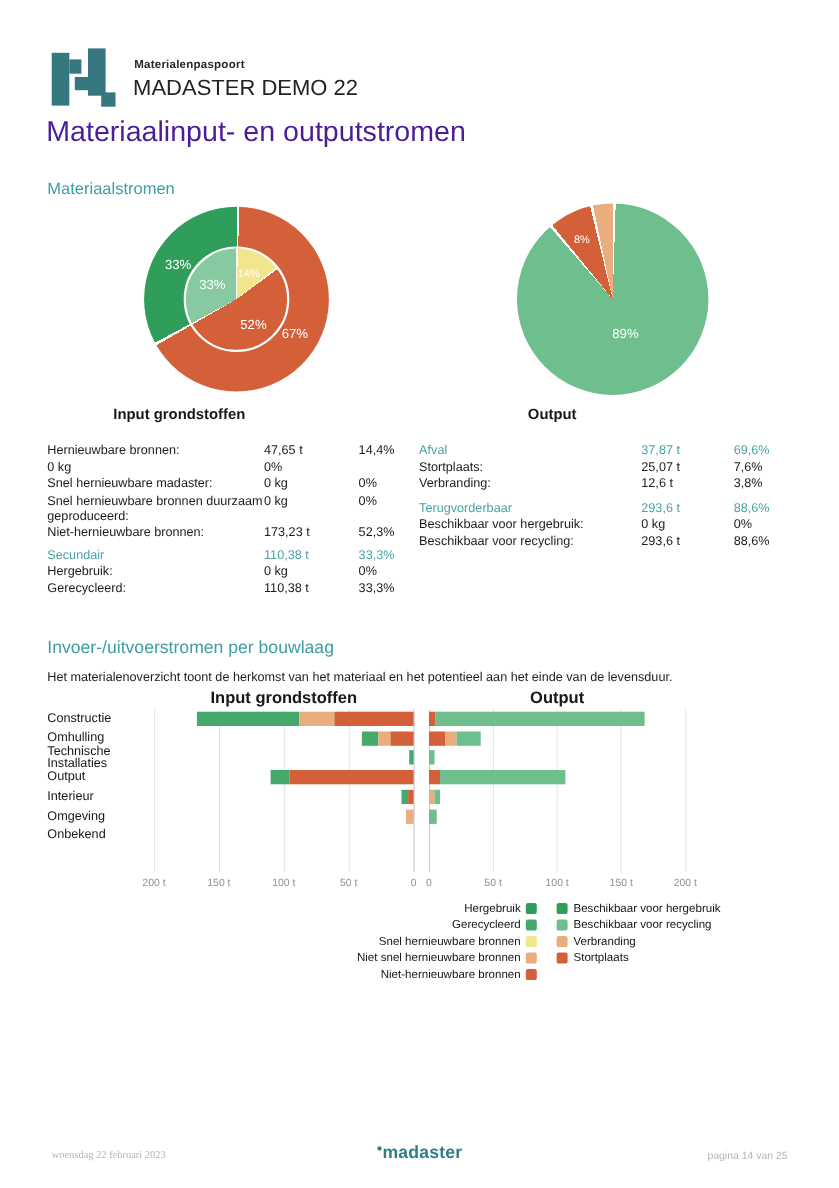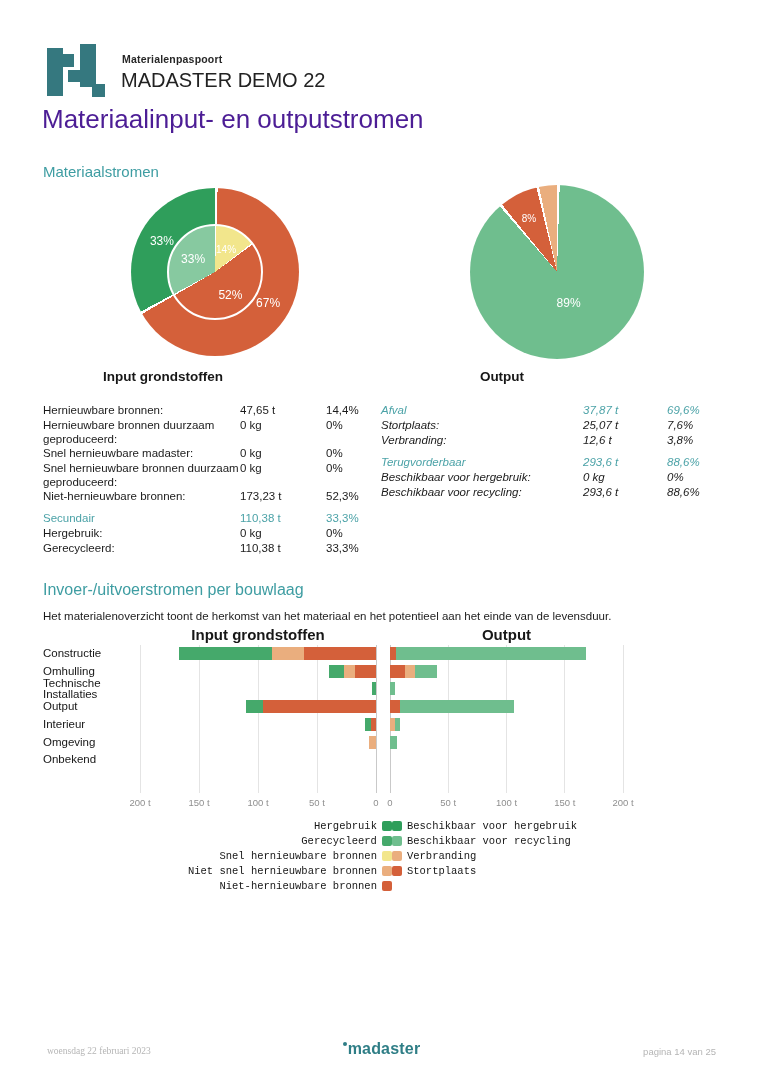--- a/index.html
+++ b/index.html
@@ -32,21 +32,21 @@
   .pie-title{position:absolute;font-size:13.5px;font-weight:700;color:#171717;text-align:center;}
   .pie-title-input{left:103px;top:369px;width:120px;}
   .pie-title-output{left:462px;top:369px;width:80px;}
 
   
   .tbl{position:absolute;top:403px;font-size:11.5px;line-height:14px;}
   .tbl-left{left:43px;width:335px;}
   .tbl-right{left:381px;width:335px;}
   .t-row{display:grid;align-items:start;min-height:15.2px;}
   .tbl-left .t-row{grid-template-columns:197px 86px 1fr;}
-  .tbl-right .t-row{grid-template-columns:202px 84px 1fr;font-style:italic;}
+  .tbl-right .t-row{grid-template-columns:202px 84px 1fr;}
   .t-head{color:#4ba2a7;margin-top:6px;}
   .t-head.first{margin-top:0;}
 
   
   .chart-col-hdr{position:absolute;top:626px;font-size:15px;font-weight:700;color:#171717;text-align:center;}
   .hdr-input{left:140px;width:236px;}
   .hdr-output{left:390px;width:233px;}
   .cat-label{position:absolute;left:43px;width:96px;height:17.7px;display:flex;align-items:center;
     font-size:11.5px;line-height:11.5px;color:#161616;}
   .plot{position:absolute;top:645px;height:148px;}
@@ -54,21 +54,21 @@
   #plot-right{left:390px;width:233px;}
   .gridline{position:absolute;top:0;bottom:0;width:1px;background:#e4e4e4;}
   .gridline.axis{background:#c9c9c9;}
   .bar-row{position:absolute;height:13px;width:100%;display:flex;}
   .bar-row.rev{flex-direction:row-reverse;}
   .bar-seg{height:100%;}
   .ticks{position:absolute;top:797px;height:12px;font-size:9.5px;color:#8f8f8f;}
   .ticks span{position:absolute;transform:translateX(-50%);white-space:nowrap;}
 
   
-  .legend{position:absolute;left:110px;top:820px;width:545px;display:flex;justify-content:center;font-family:Liberation Mono, monospace;}
+  .legend{position:absolute;left:110px;top:820px;width:545px;display:flex;justify-content:flex-end;gap:18px;}
   .leg-col{display:flex;flex-direction:column;gap:3.5px;}
   .leg-row{display:flex;align-items:center;gap:5px;height:11.5px;font-size:10.5px;color:#161616;}
   .leg-col.right-col .leg-row{justify-content:flex-start;}
   .leg-col.left-col .leg-row{justify-content:flex-end;}
   .swatch{width:10px;height:10px;border-radius:2px;flex:0 0 auto;}
 
   
   .footer-date{position:absolute;left:47px;top:1046px;font-size:9.5px;color:#b5b5b5;font-family:Liberation Serif, serif;}
   .footer-page{position:absolute;right:47px;top:1046px;font-size:9.5px;color:#b5b5b5;}
   .footer-brand{position:absolute;left:0;right:0;top:1040px;text-align:center;
@@ -110,21 +110,20 @@
   <div class="pie-title pie-title-input">Input grondstoffen</div>
   <div class="pie-title pie-title-output">Output</div>
 
   <div class="tbl tbl-left" id="tbl-left">
       <div class="t-row">
         <span>Hernieuwbare bronnen:</span>
         <span>47,65 t</span>
         <span>14,4%</span>
       </div>
       <div class="t-row">
-        <span>Hernieuwbare bronnen duurzaam geproduceerd:</span>
         <span>0 kg</span>
         <span>0%</span>
       </div>
       <div class="t-row">
         <span>Snel hernieuwbare madaster:</span>
         <span>0 kg</span>
         <span>0%</span>
       </div>
       <div class="t-row">
         <span>Snel hernieuwbare bronnen duurzaam geproduceerd:</span>

